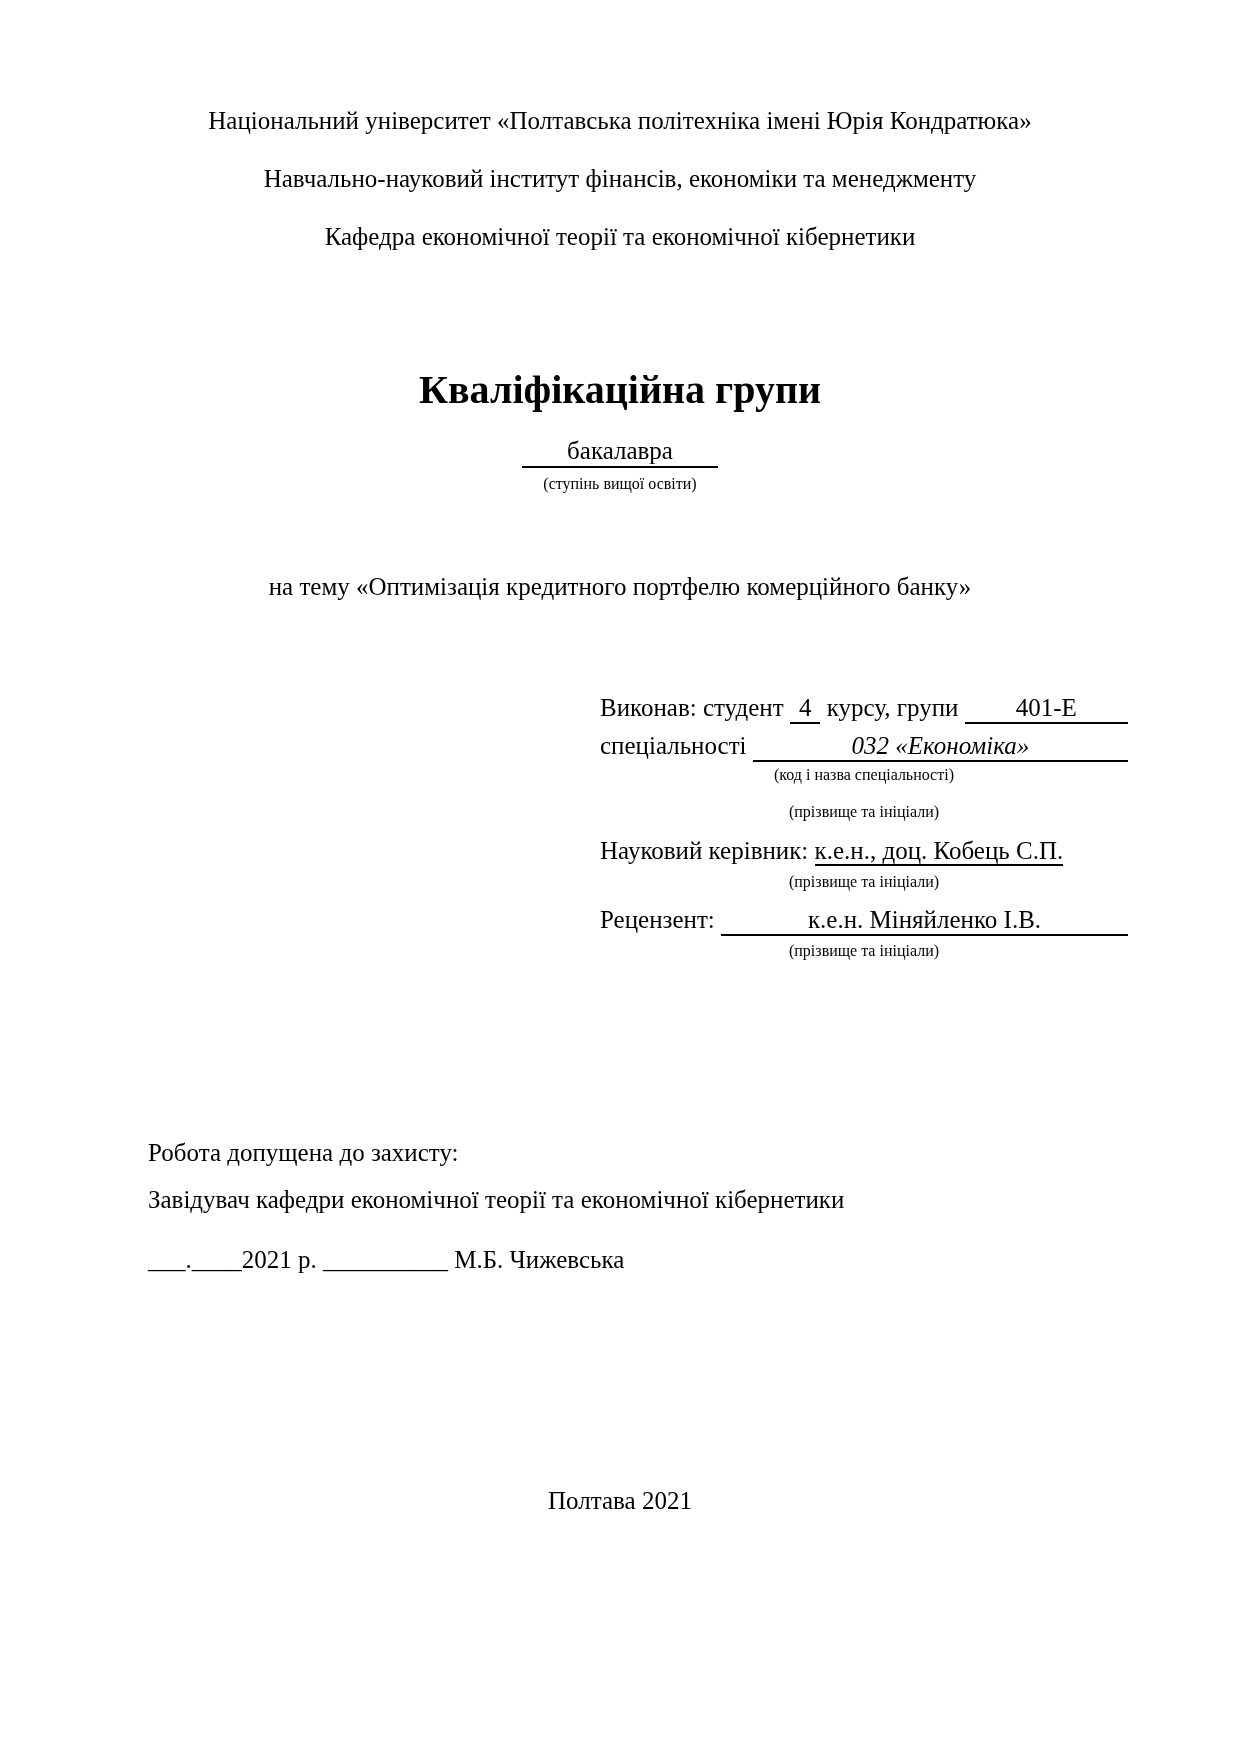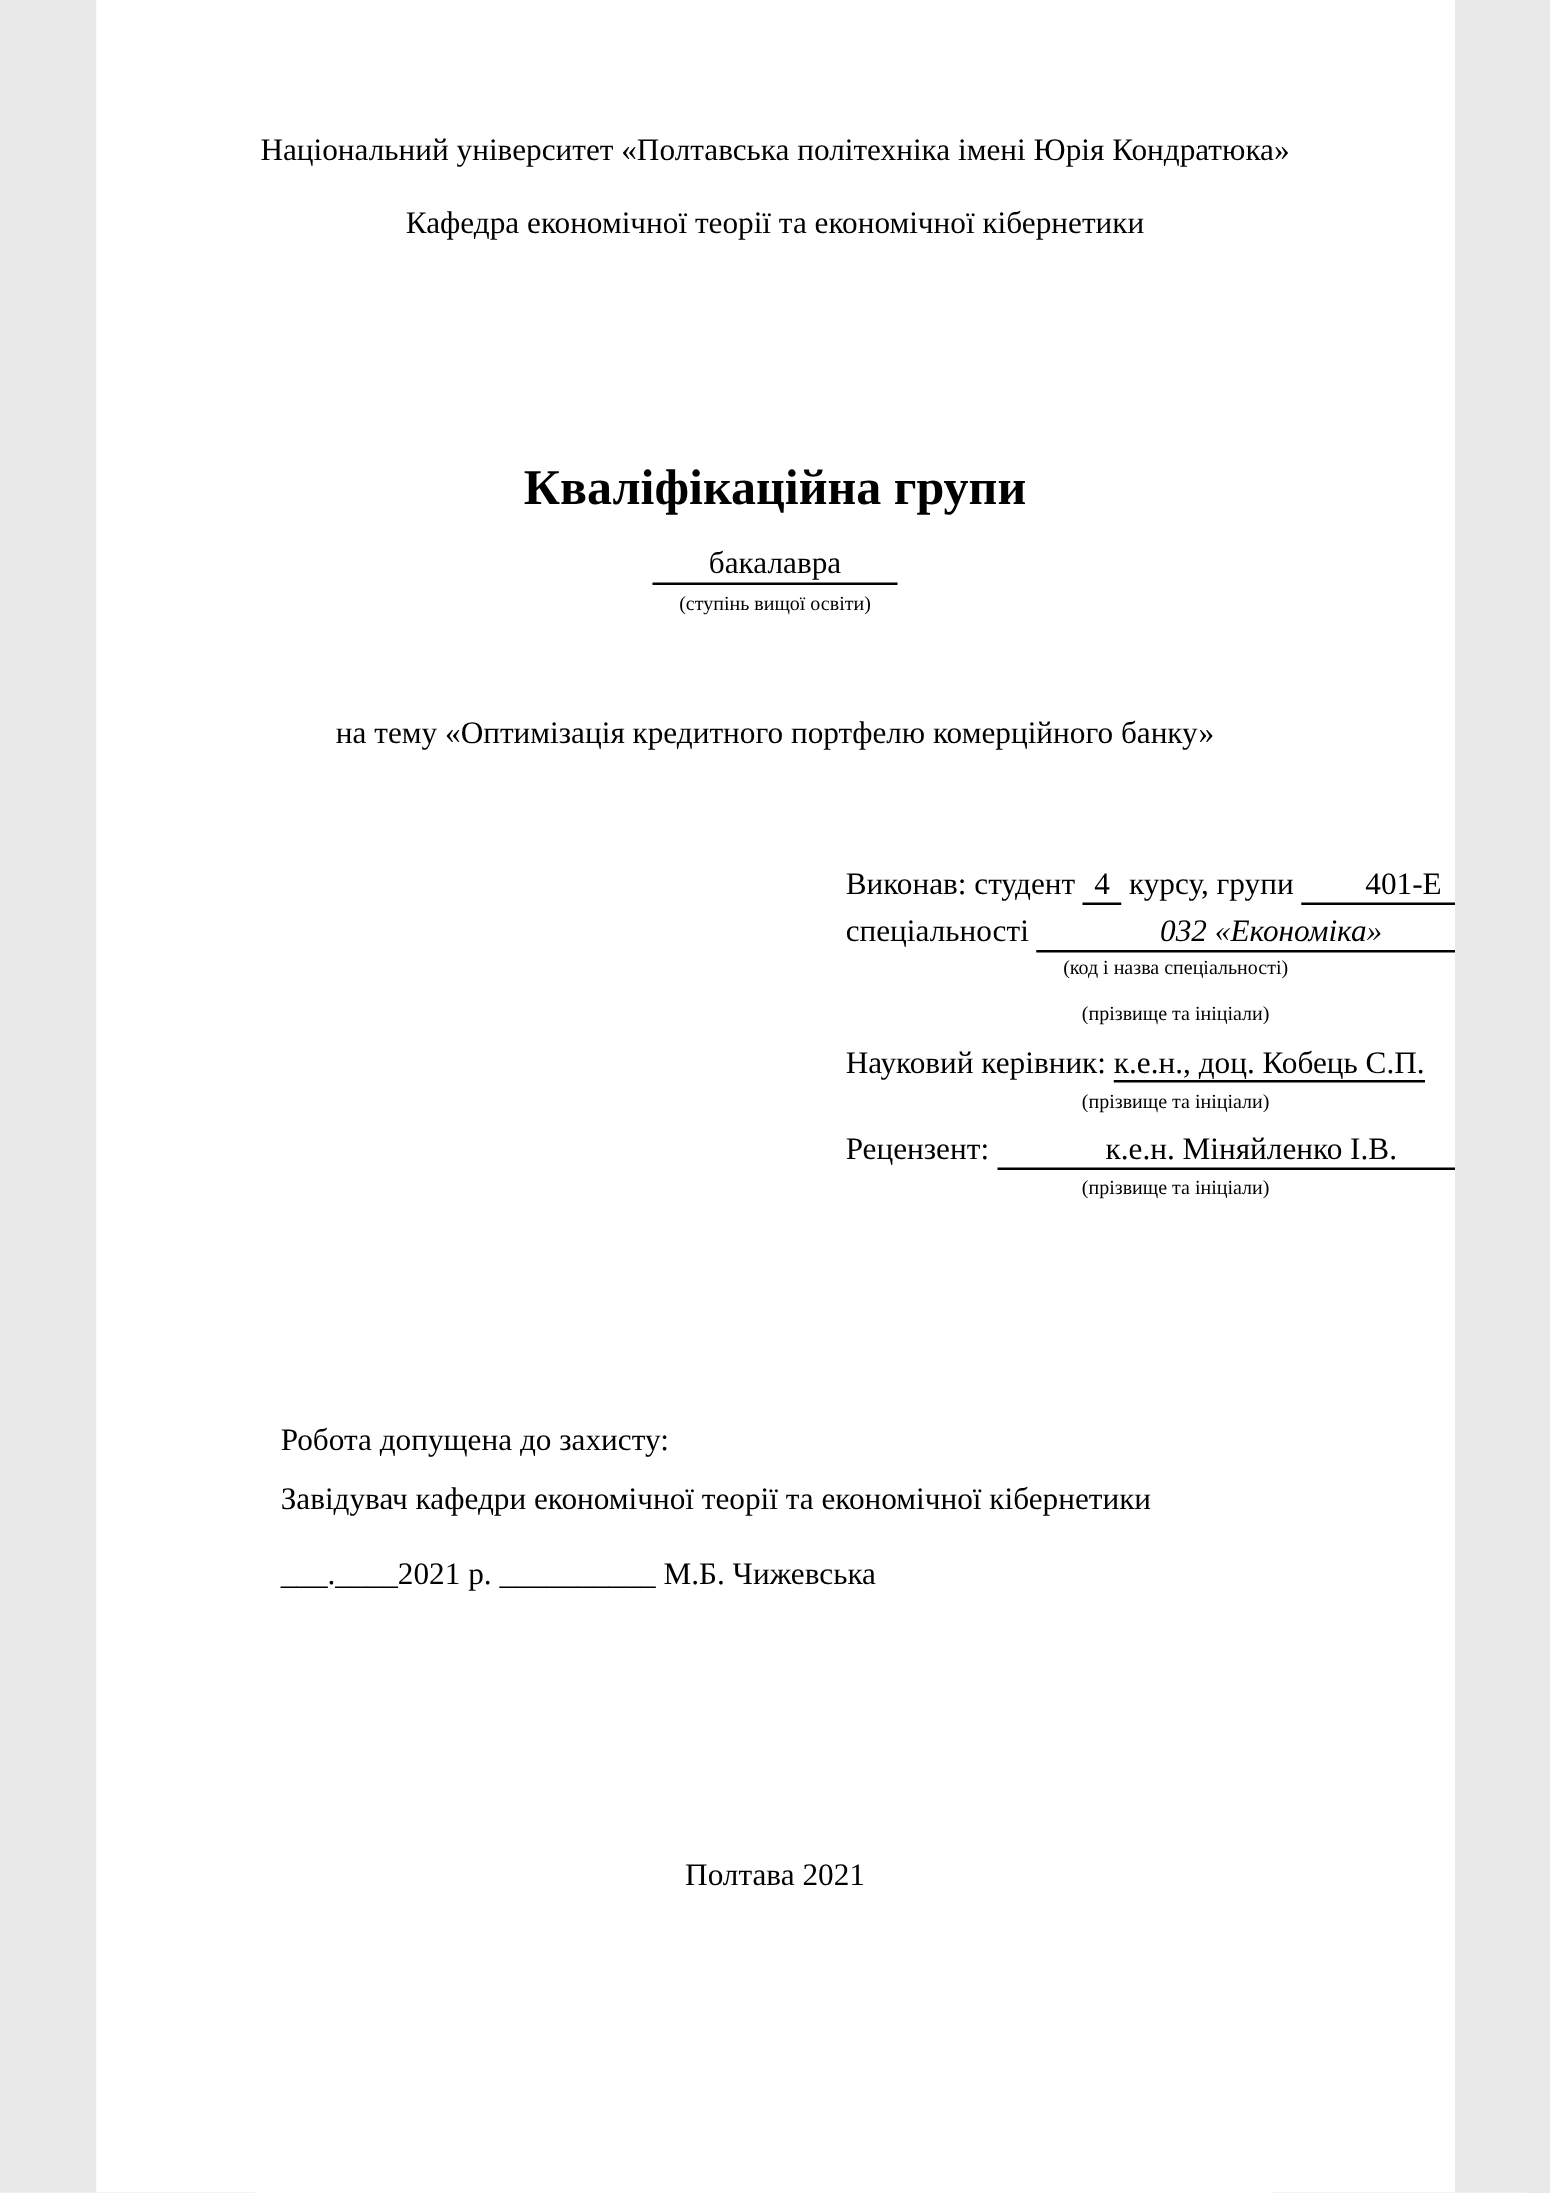--- a/index.html
+++ b/index.html
@@ -1,18 +1,18 @@
 <!DOCTYPE html>
 <html><head>
 <meta charset="utf-8">
 <style>
   html,body{margin:0;padding:0;background:#e9e9e9;}
   .page{
     position:relative;
-    width:1087px;height:1754px;
+    width:1240px;height:1754px;
     margin:0 auto;
     background:#ffffff;
     color:#000000;
     font-family:"Liberation Serif","DejaVu Serif",serif;
     font-size:25px;
     overflow:hidden;
   }
   .abs{position:absolute;}
   .center{text-align:center;}
   .full{left:0;right:0;}
@@ -48,20 +48,21 @@
 
   .footer-block{top:1486px;line-height:30px;}
 </style>
 </head>
 <body>
 
 <div class="page">
 
   <div class="abs full center header-block">
     <div>Національний університет «Полтавська політехніка імені Юрія Кондратюка»</div>
+    <div>Навчально-науковий інститут фінансів, економіки та менеджменту</div>
     <div>Кафедра економічної теорії та економічної кібернетики</div>
   </div>
 
   <div class="abs full center title-block">Кваліфікаційна групи</div>
 
   <div class="abs full center degree-line">
     <span class="u">бакалавра</span>
   </div>
   <div class="abs full center small degree-caption">(ступінь вищої освіти)</div>
 

